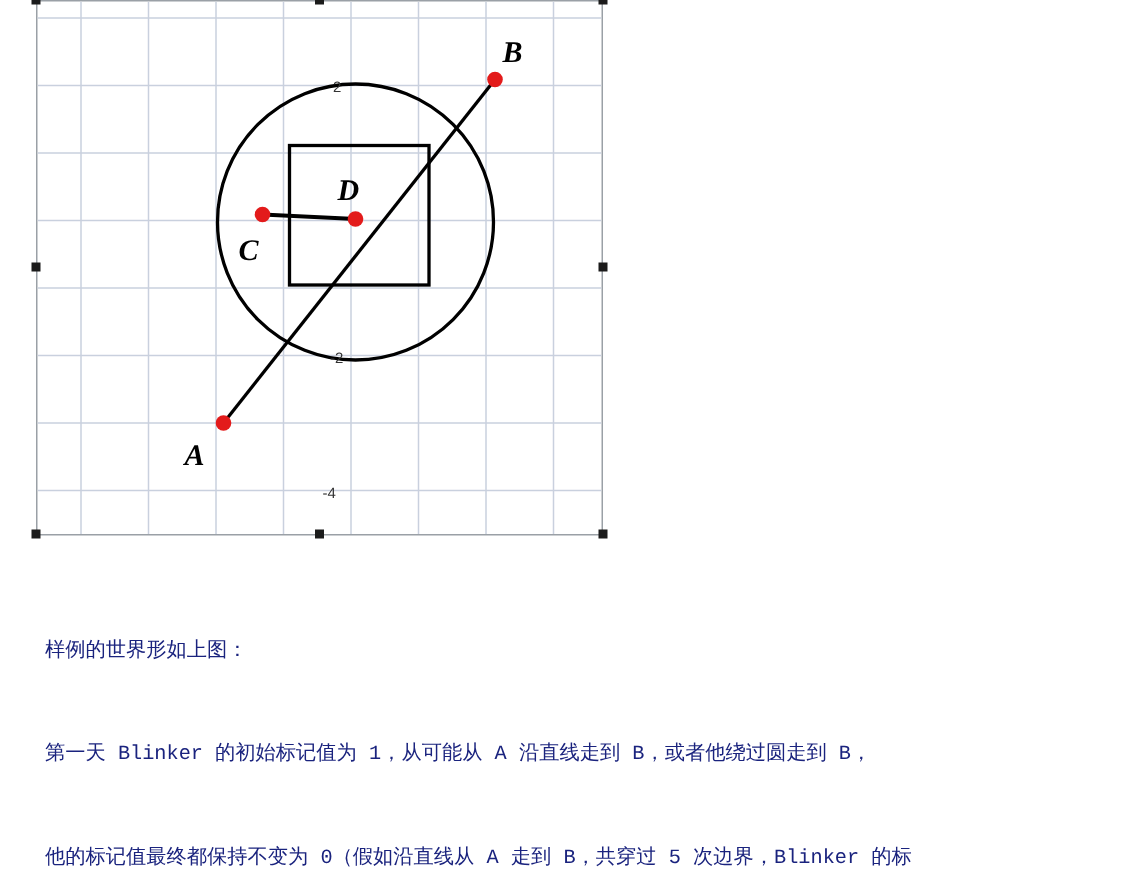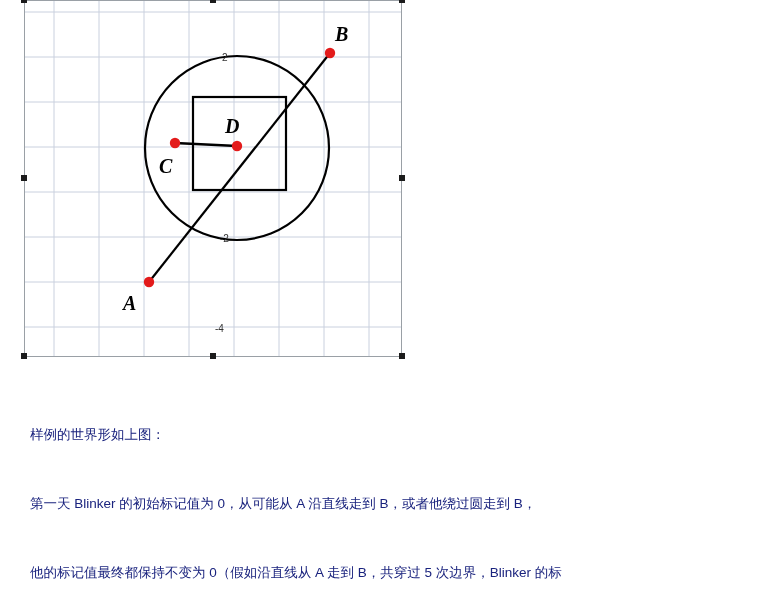--- a/index.html
+++ b/index.html
@@ -48,20 +48,21 @@
     top: 377px;
     width: 700px;
     color: #1a237e;
     font-family: "Liberation Sans", sans-serif;
     font-size: 13.5px;
     line-height: 23px;
     white-space: pre-wrap;
   }
   .text-line {
     white-space: pre-wrap;
+    font-family: Liberation Mono, monospace;
   }
 </style>
 </head>
 <body>
 
 <div id="figure-panel">
   <svg id="figure-svg" width="376" height="355" viewBox="0 0 376 355">
 
     <g stroke="#c9d0de" stroke-width="1">
       <line x1="29" y1="0" x2="29" y2="355"></line>
@@ -110,19 +111,19 @@
 <div class="handle" style="left:210px; top:-3px;"></div>
 <div class="handle" style="left:399px; top:-3px;"></div>
 <div class="handle" style="left:21px;  top:175px;"></div>
 <div class="handle" style="left:399px; top:175px;"></div>
 <div class="handle" style="left:21px;  top:353px;"></div>
 <div class="handle" style="left:210px; top:353px;"></div>
 <div class="handle" style="left:399px; top:353px;"></div>
 
 <div id="text-block">
   <div class="text-line">样例的世界形如上图：</div>
-  <div class="text-line">第一天 Blinker 的初始标记值为 0，从可能从 A 沿直线走到 B，或者他绕过圆走到 B，</div>
+  <div class="text-line">第一天 Blinker 的初始标记值为 1，从可能从 A 沿直线走到 B，或者他绕过圆走到 B，</div>
   <div class="text-line">他的标记值最终都保持不变为 0（假如沿直线从 A 走到 B，共穿过 5 次边界，Blinker 的标</div>
   
   
   
   
 </div>
 
 </body></html>

